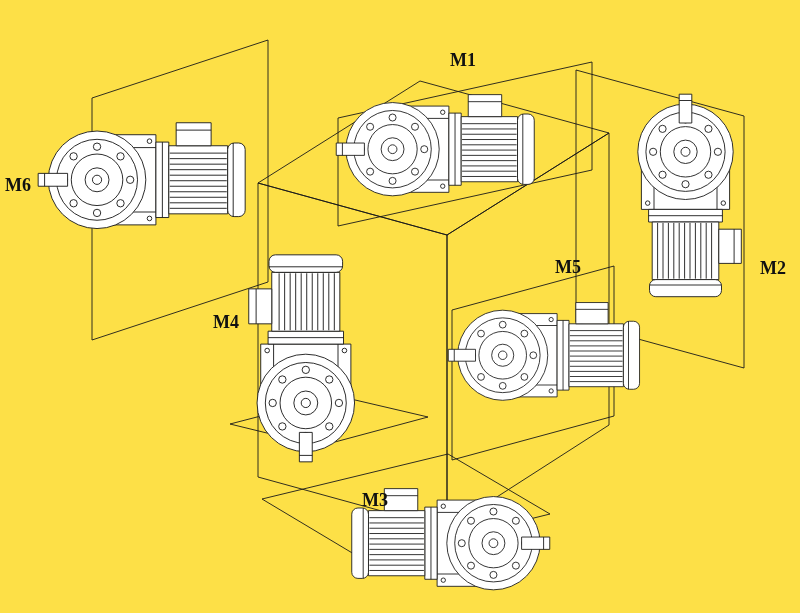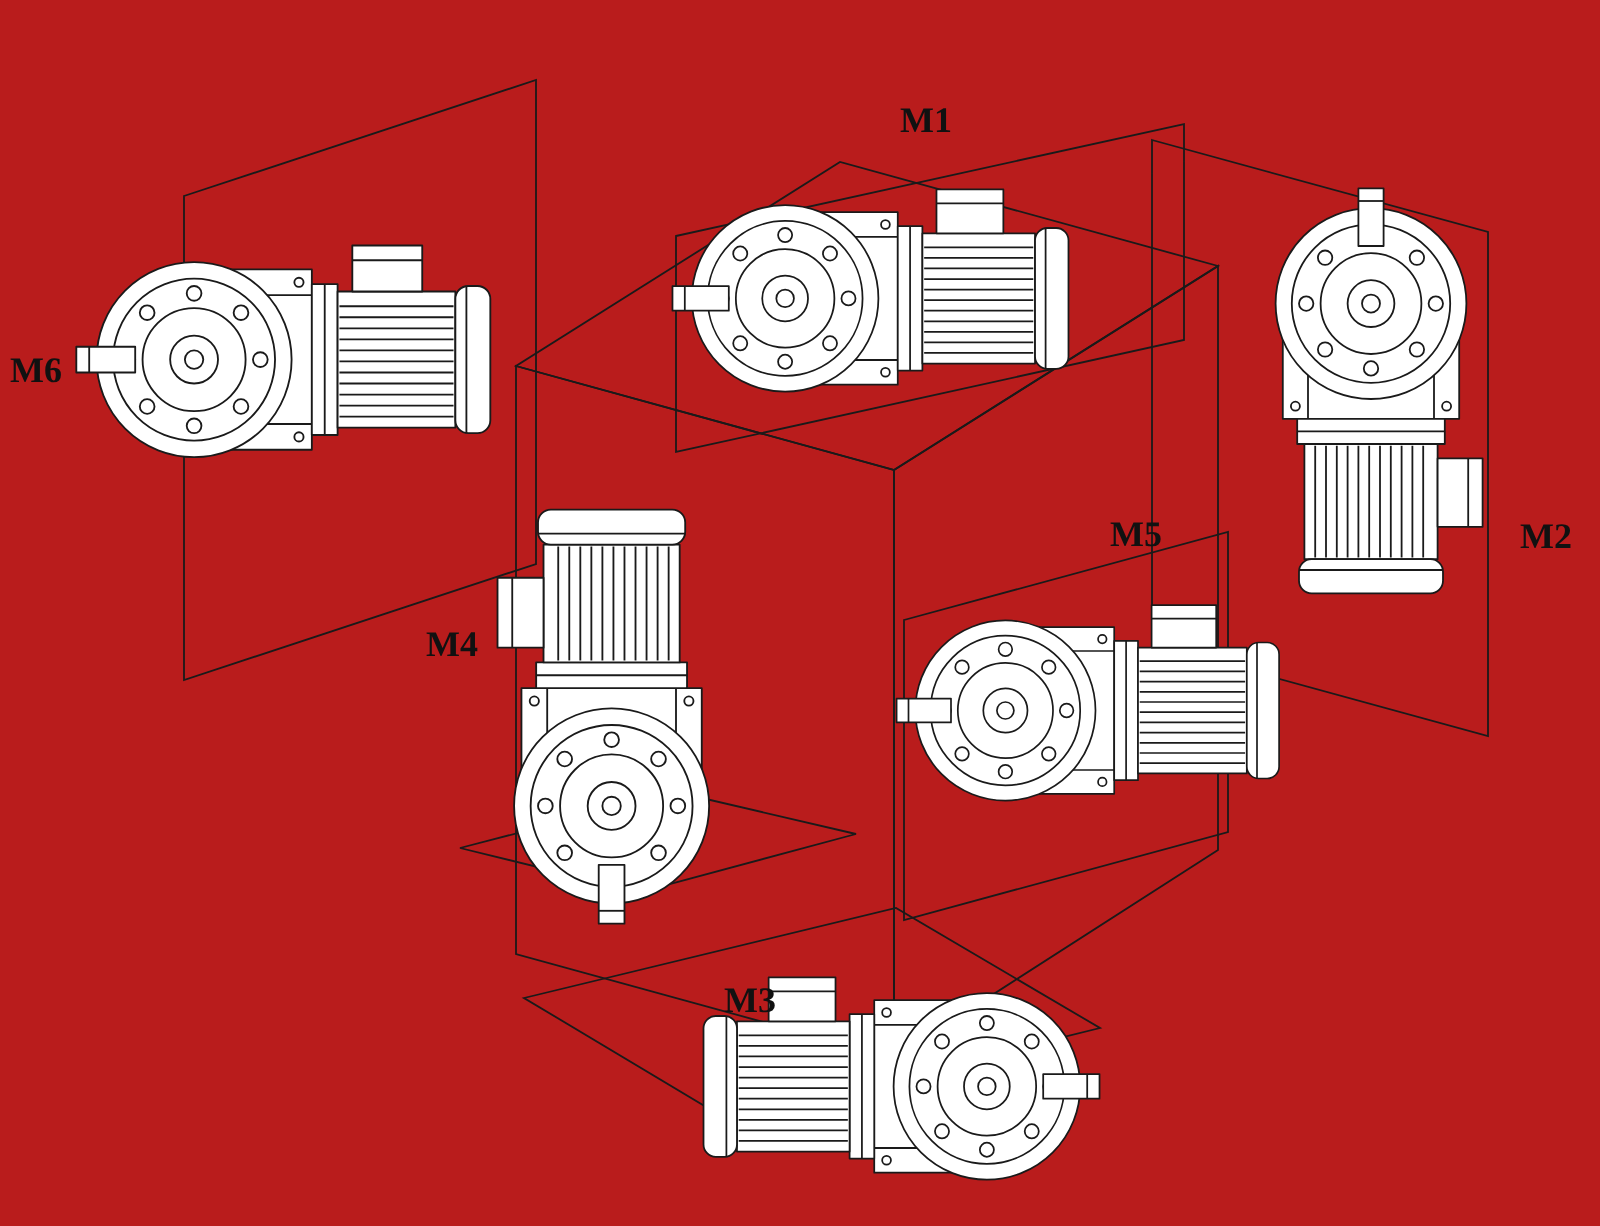--- a/index.html
+++ b/index.html
@@ -1,18 +1,18 @@
 <!DOCTYPE html>
 <html><head>
 <meta charset="utf-8">
 <style>
   html,body{margin:0;padding:0;background:#ffffff;}
   .stage{
     width:800px;height:613px;position:relative;overflow:hidden;
-    background:#b91c1c;
+    background:#fde047;
     font-family:"Liberation Serif", serif;
   }
   svg{display:block;}
   text.pos-label{
     font-family:"Liberation Serif", serif;
     font-weight:bold;
     font-size:18px;
     fill:#111111;
   }
 </style>

